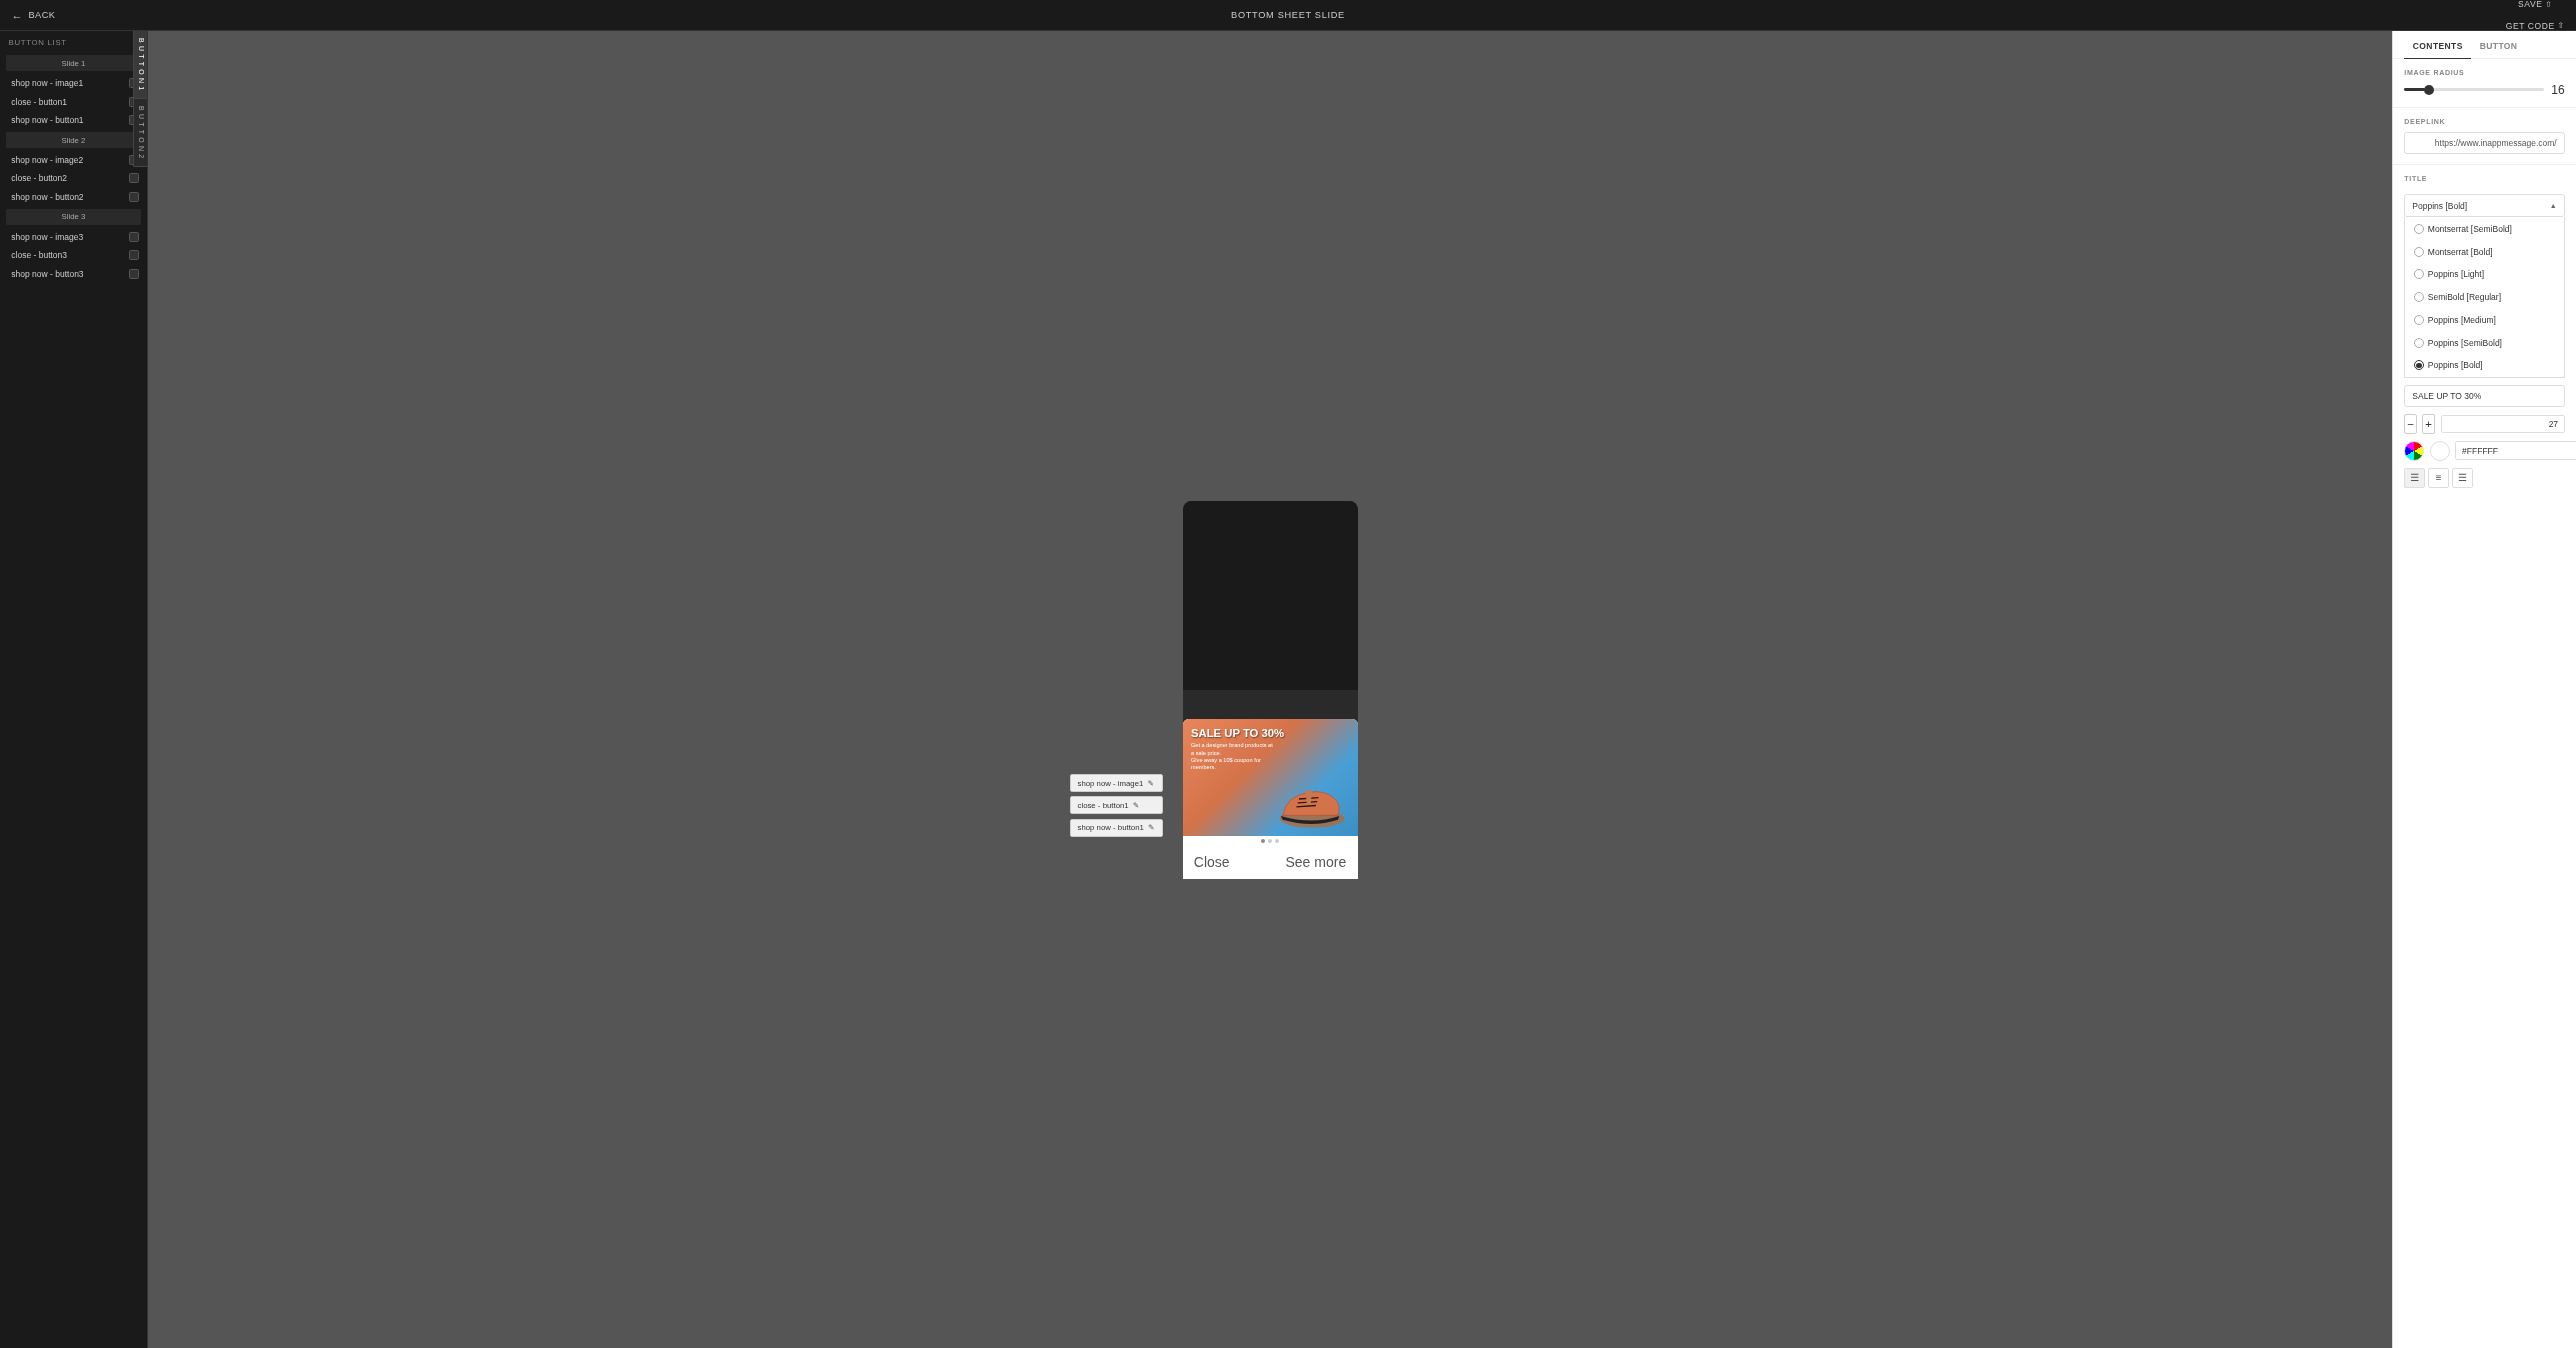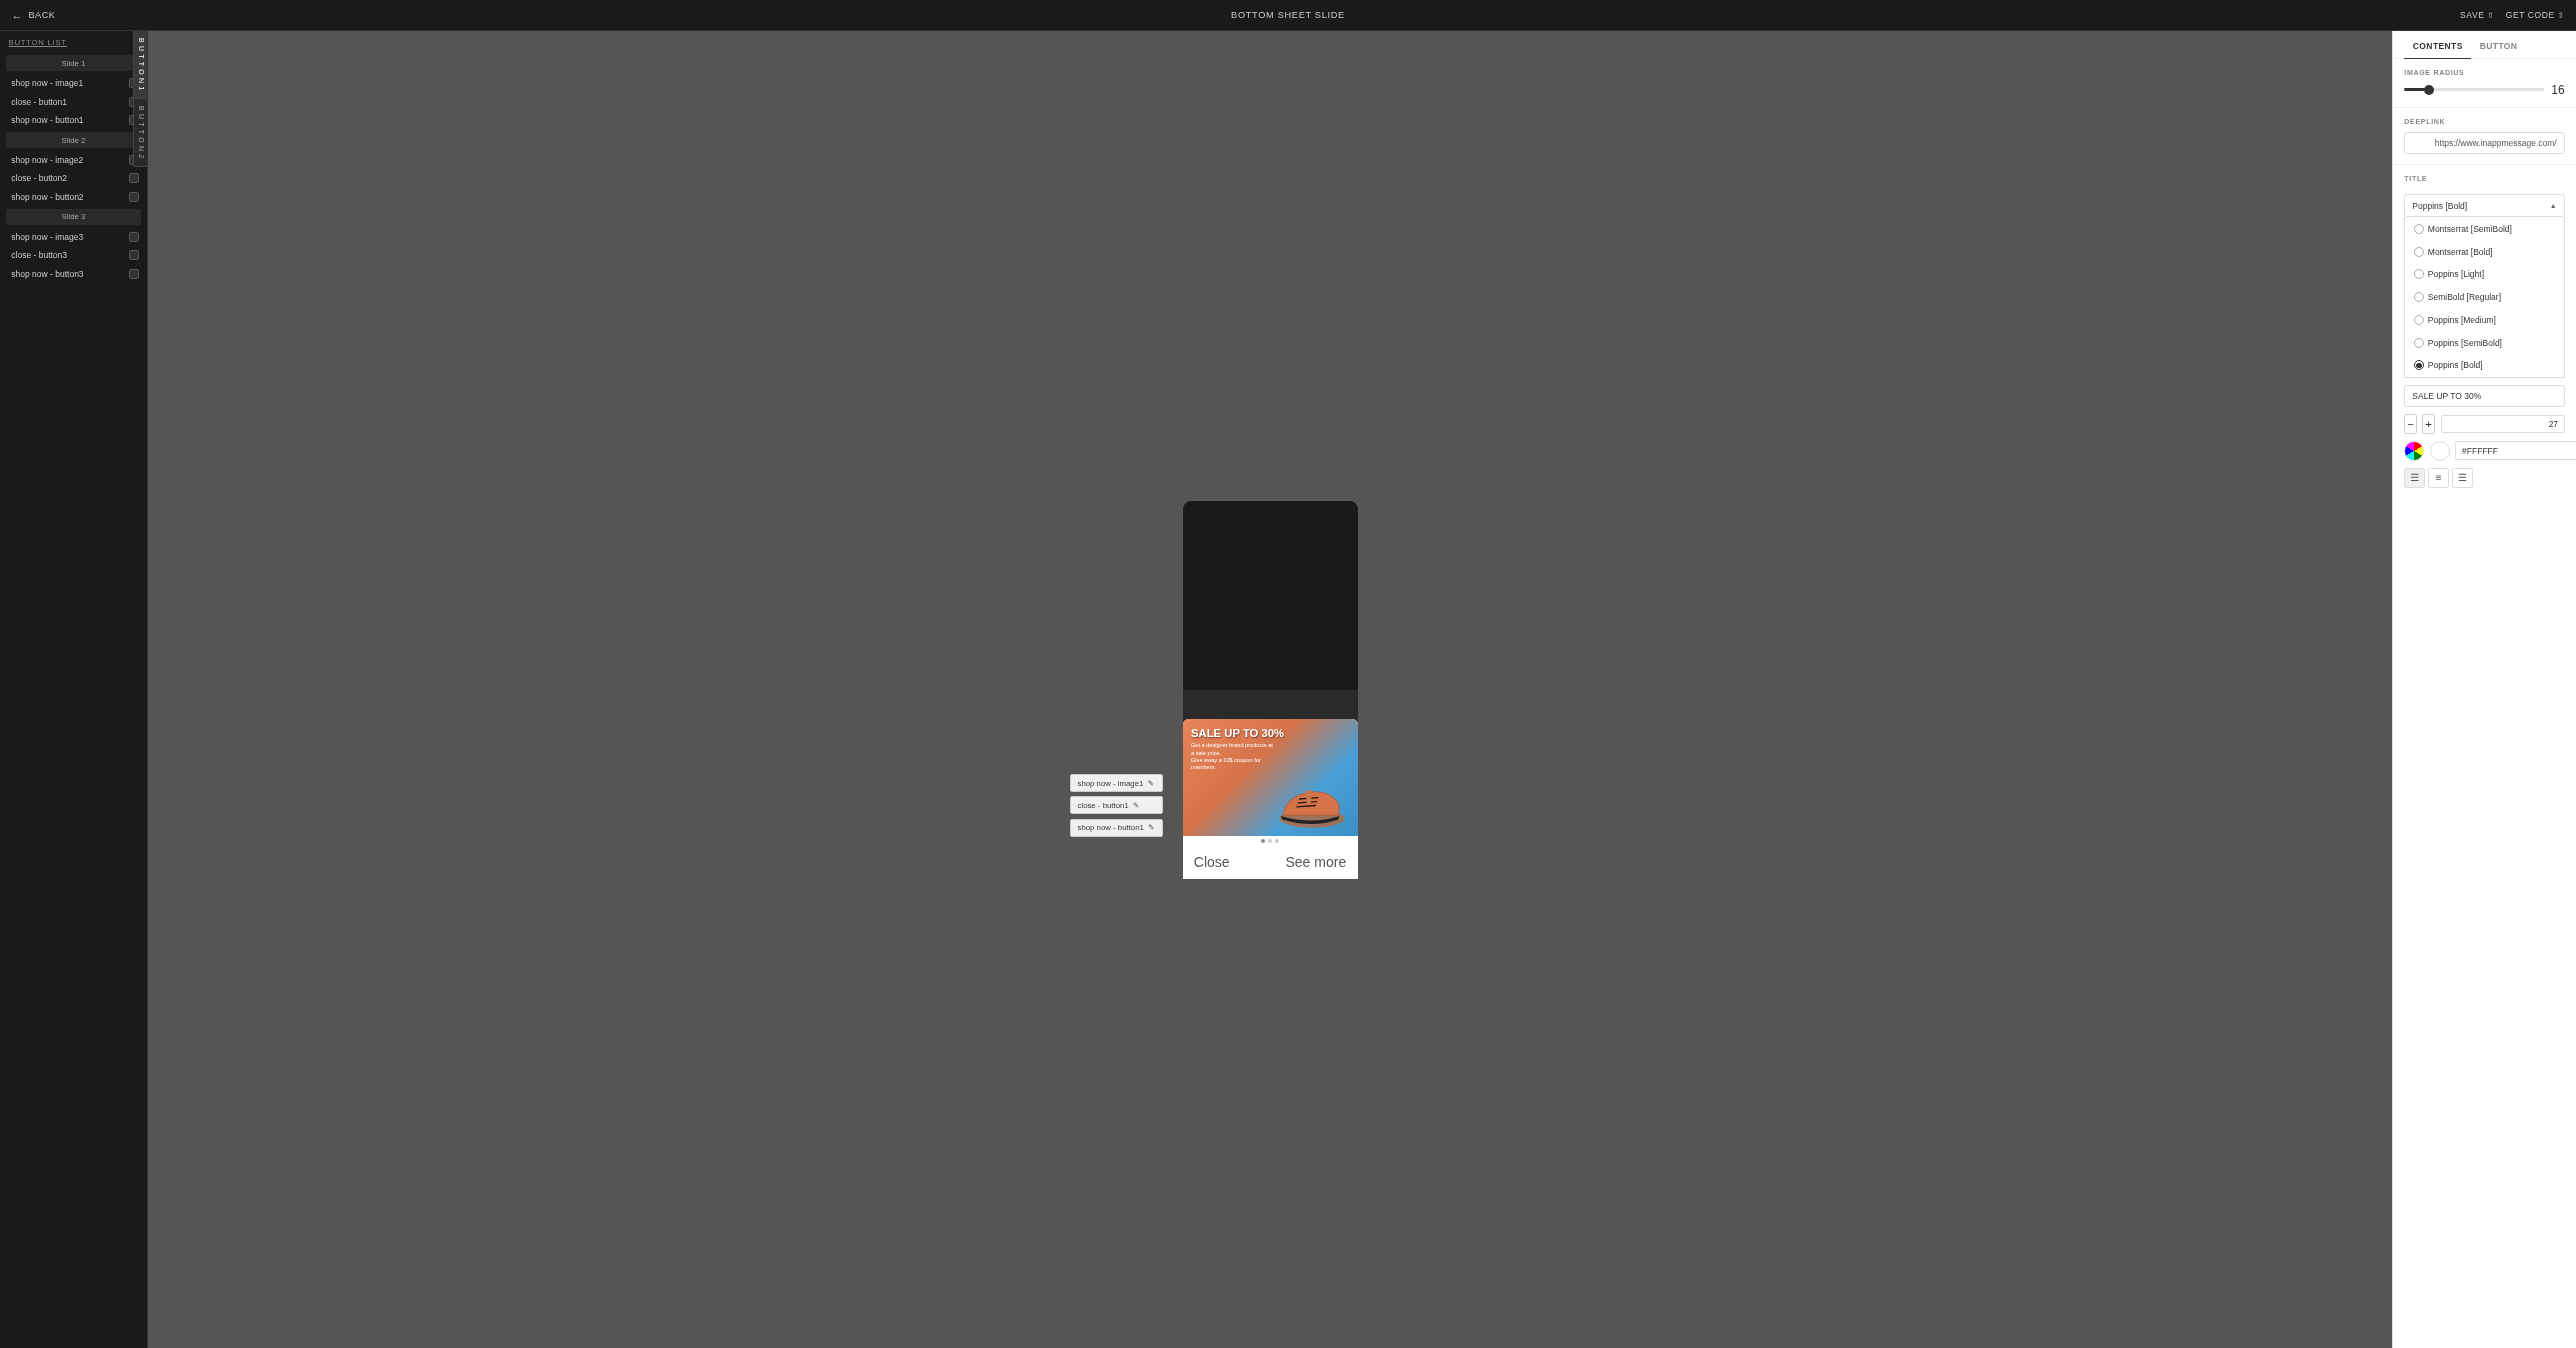--- a/index.html
+++ b/index.html
@@ -14,21 +14,21 @@
       justify-content: space-between;
       padding: 0 11.3px;
       border-bottom: 0.7px solid #333;
       flex-shrink: 0;
       z-index: 100;
     }
     .top-bar-left { display: flex; align-items: center; gap: 5.6px; cursor: pointer; }
     .top-bar-left .back-arrow { font-size: 11.3px; color: #ccc; }
     .top-bar-left span { font-size: 9.2px; color: #ccc; letter-spacing: 0.4px; text-transform: uppercase; }
     .top-bar-title { font-size: 9.2px; color: #ccc; letter-spacing: 0.7px; text-transform: uppercase; position: absolute; left: 50%; transform: translateX(-50%); }
-    .top-bar-right { display: flex; align-items: center; gap: 11.3px; }
+    .top-bar-right { display: flex; align-items: center; gap: 11.3px; flex-direction: column; }
     .top-bar-btn {
       font-size: 8.5px;
       color: #ccc;
       text-transform: uppercase;
       letter-spacing: 0.6px;
       cursor: pointer;
       display: flex;
       align-items: center;
       gap: 2.8px;
       background: none;
@@ -52,21 +52,20 @@
       overflow-y: auto;
       border-right: 0.7px solid #333;
       position: relative;
     }
     .sidebar-header {
       font-size: 7.8px;
       color: #888;
       text-transform: uppercase;
       letter-spacing: 0.7px;
       padding: 7px 8.5px 5.6px;
-      text-decoration: underline;
     }
     .slide-label {
       background: #2a2a2a;
       color: #aaa;
       font-size: 7.8px;
       text-align: center;
       padding: 3.5px 5.6px;
       margin: 2.8px 5.6px;
       border-radius: 1.4px;
     }

